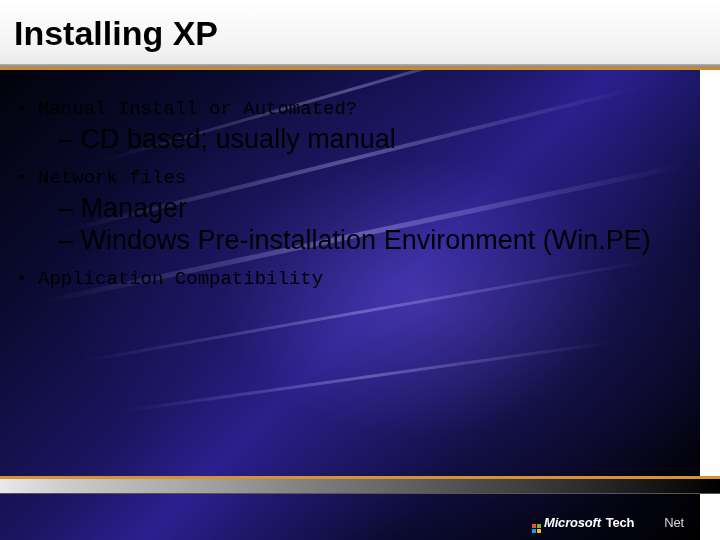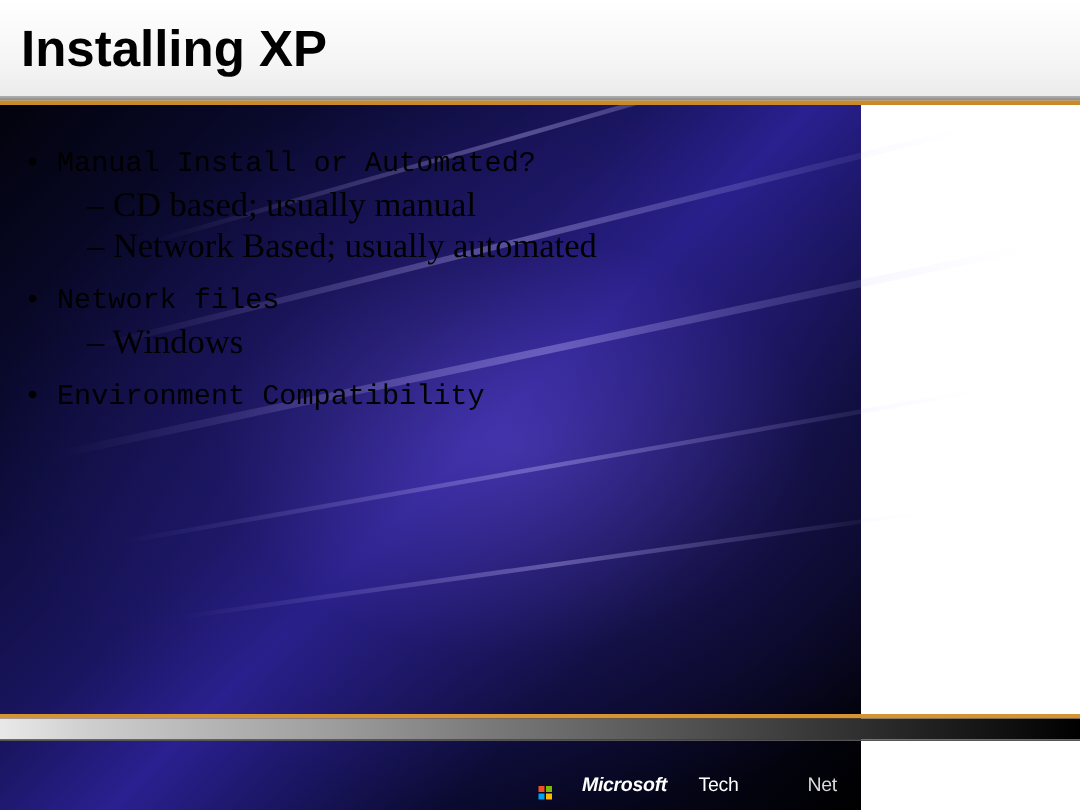--- a/index.html
+++ b/index.html
@@ -5,21 +5,21 @@
   html, body {
     margin: 0;
     padding: 0;
     width: 720px;
     height: 540px;
     overflow: hidden;
     font-family: Arial, Helvetica, sans-serif;
   }
   .slide {
     position: relative;
-    width: 574px;
+    width: 700px;
     height: 540px;
     background:
       radial-gradient(ellipse 500px 350px at 60% 55%, rgba(90,70,200,0.55) 0%, rgba(40,30,120,0.3) 40%, rgba(0,0,0,0) 70%),
       linear-gradient(135deg, #000000 0%, #0a0a30 25%, #1a1560 45%, #2a2090 55%, #0a0a30 75%, #000000 100%);
     color: #000;
   }
   
   .streak {
     position: absolute;
     background: linear-gradient(90deg, rgba(180,170,255,0) 0%, rgba(200,190,255,0.35) 50%, rgba(180,170,255,0) 100%);
@@ -69,25 +69,24 @@
     font-size: 19px;
     margin-top: 6px;
     margin-bottom: 4px;
     font-family: Liberation Mono, monospace;
   }
   .l1 .bullet {
     display: inline-block;
     width: 22px;
   }
   .l2 {
-    font-size: 23px;
+    font-size: 27px;
     margin-left: 42px;
     margin-top: 1px;
     margin-bottom: 1px;
-    font-family: Liberation Serif, serif;
   }
   .footer-bar {
     position: absolute;
     left: 0;
     width: 720px;
     bottom: 46px;
   }
   .footer-orange {
     height: 3px;
     background: #d49433;
@@ -104,28 +103,28 @@
     position: absolute;
     right: 16px;
     bottom: 8px;
     color: #fff;
     font-size: 13px;
     font-style: italic;
     font-weight: bold;
     letter-spacing: -0.2px;
     display: flex;
     align-items: baseline;
-    gap: 18px;
+    gap: 2px;
   }
   .logo .ms {
     font-style: italic;
   }
   .logo .tn1 {
     font-style: normal;
-    font-weight: normal;
+    font-weight: bold;
     margin-left: 3px;
   }
   .logo .tn2 {
     font-style: normal;
     font-weight: normal;
     color: #d8d8d8;
     margin-left: 28px;
   }
   .logo-dots {
     display: inline-flex;
@@ -159,26 +158,26 @@
   <div class="streak" style="top:410px; left:120px; width:500px; height:3px; transform:rotate(-8deg);"></div>
 
   <div class="title-band"></div>
   <div class="title-text">Installing XP</div>
   <div class="title-underline1"></div>
   <div class="title-underline2"></div>
 
   <div class="content">
     <div class="l1"><span class="bullet">•</span><span>Manual Install or Automated?</span></div>
     <div class="l2">– CD based; usually manual</div>
-    <div class="l2">– Network Based; usually automated</div>
 
     <div class="l1" style="margin-top:12px"><span class="bullet">•</span><span>Network files</span></div>
-    <div class="l2">– Windows</div>
+    <div class="l2">– Manager</div>
+    <div class="l2">– Windows Pre-installation Environment (Win.PE)</div>
 
-    <div class="l1" style="margin-top:12px"><span class="bullet">•</span><span>Environment Compatibility</span></div>
+    <div class="l1" style="margin-top:12px"><span class="bullet">•</span><span>Application Compatibility</span></div>
   </div>
 
   <div class="footer-bar">
     <div class="footer-orange"></div>
     <div class="footer-grad"></div>
     <div class="footer-line"></div>
   </div>
 
   <div class="logo">
     <span class="logo-dots">

